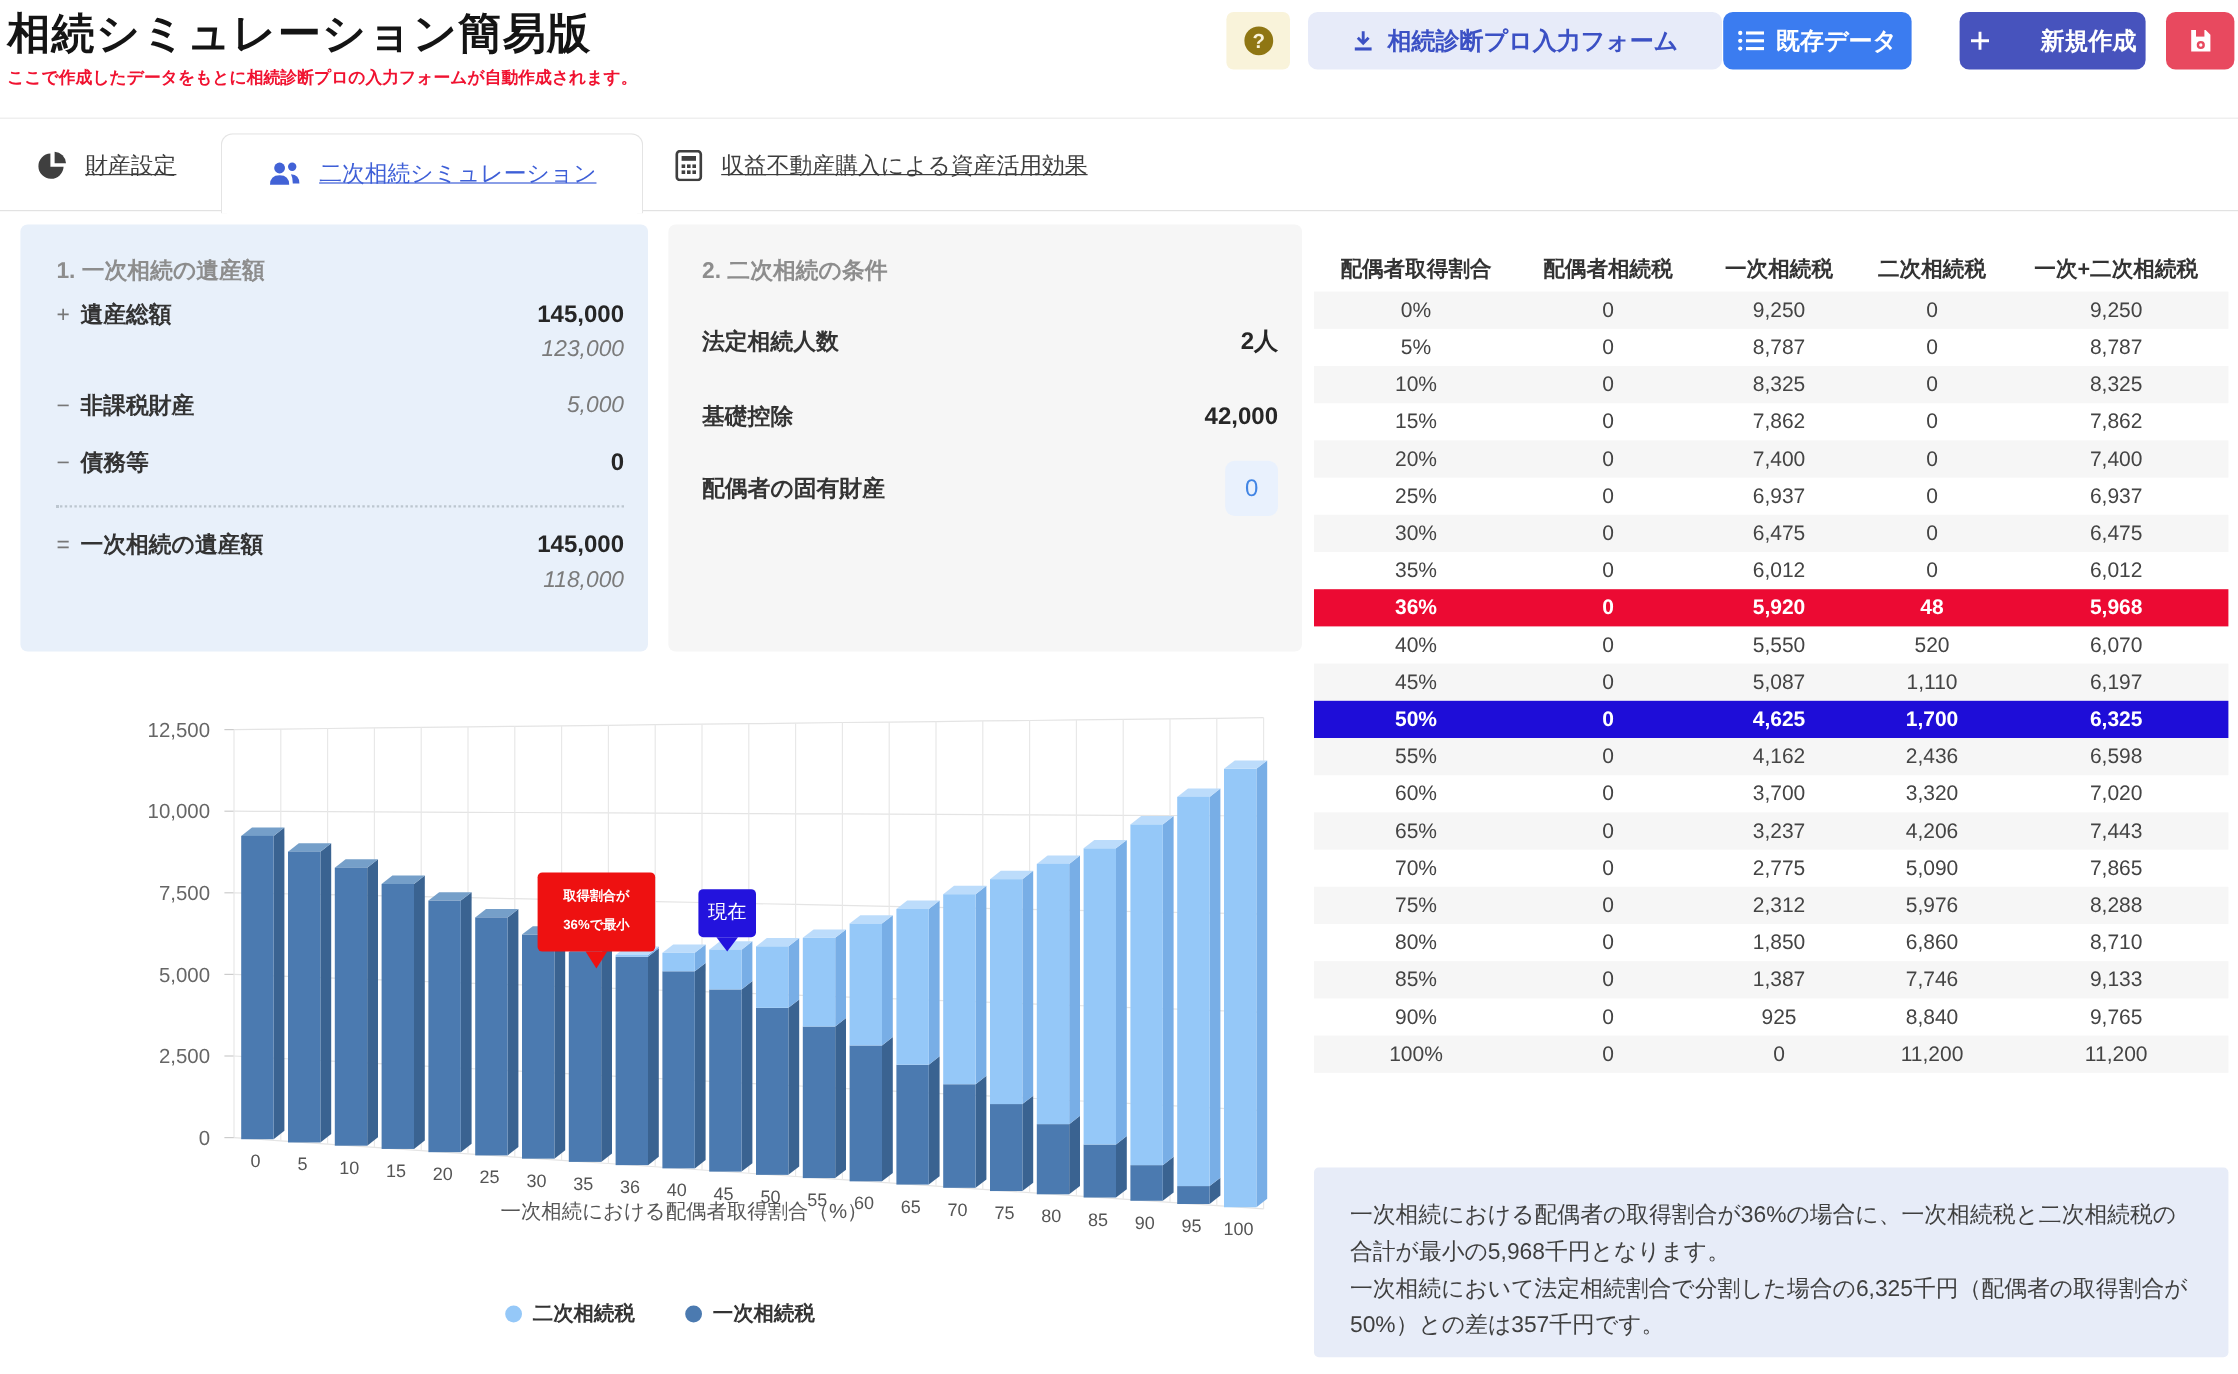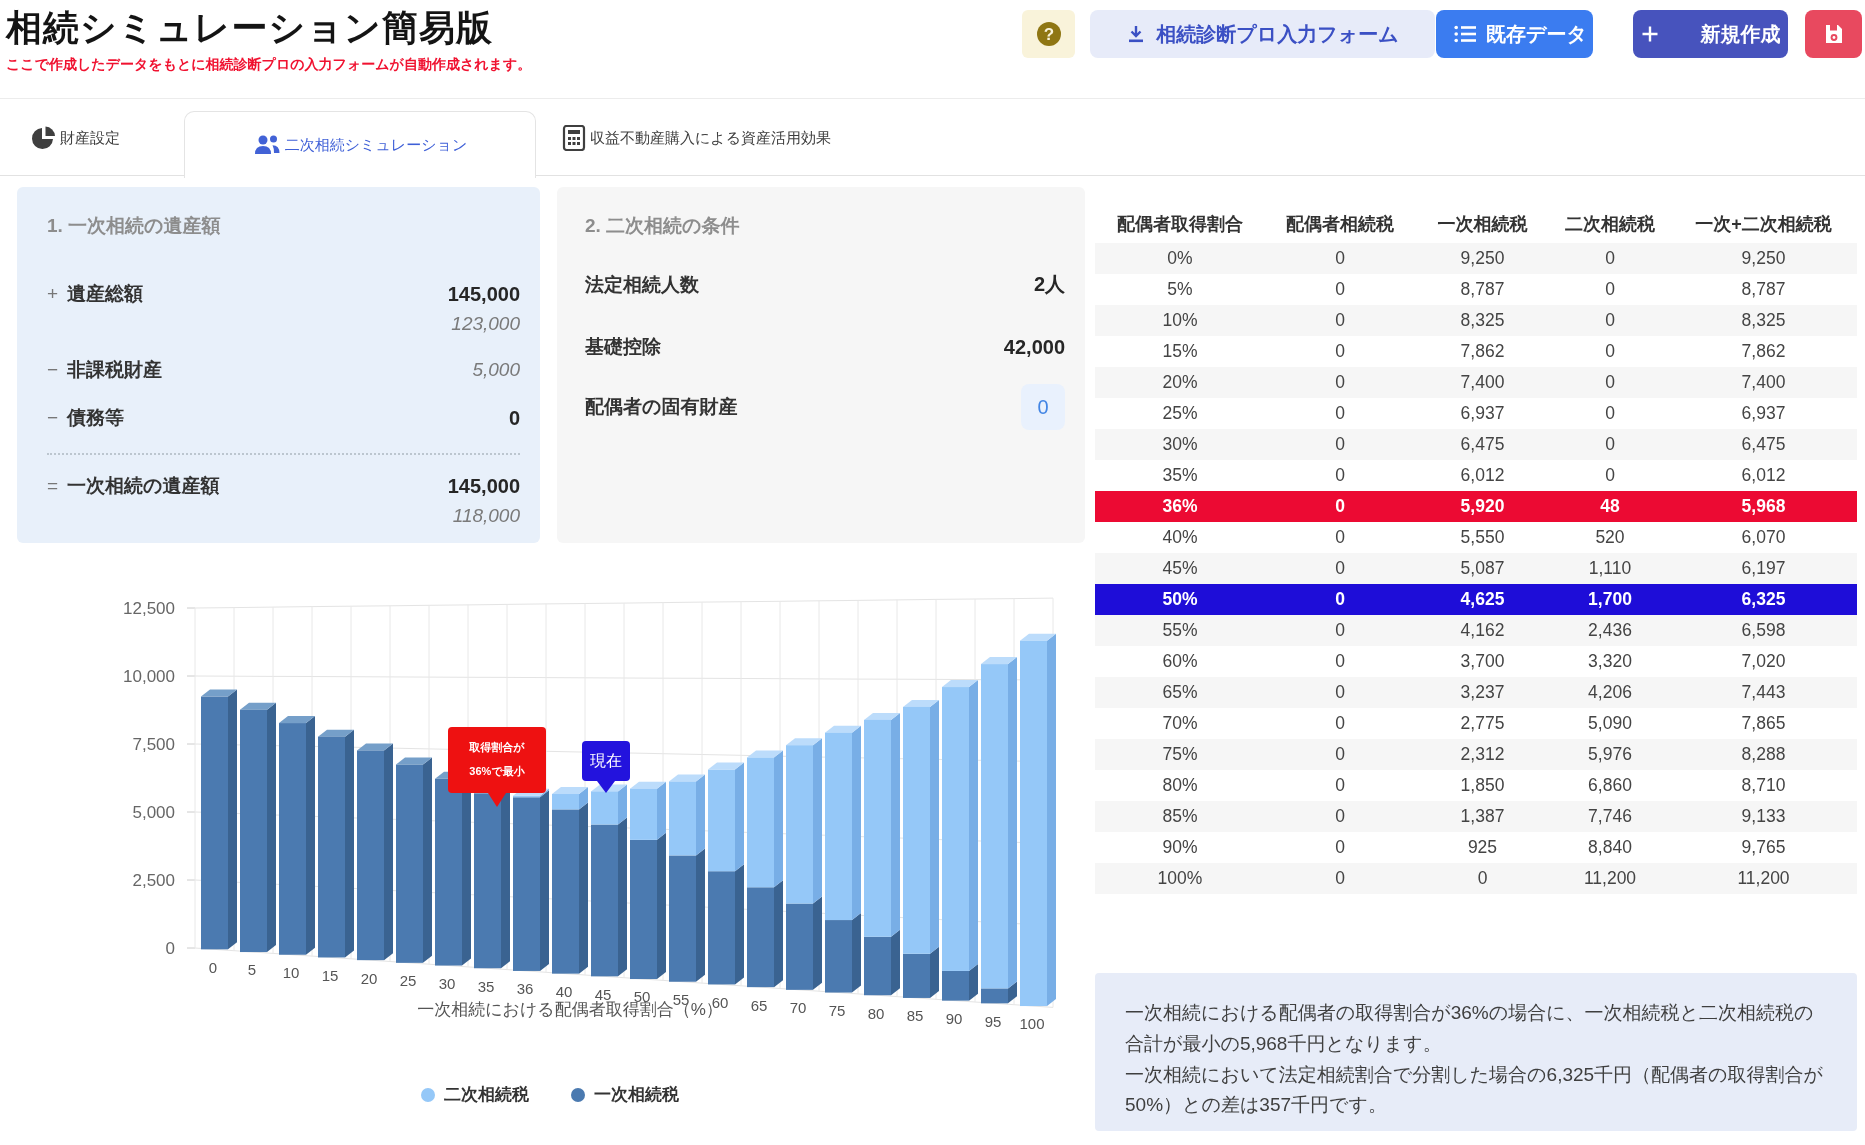--- a/index.html
+++ b/index.html
@@ -7,28 +7,28 @@
         font-family:"Liberation Sans","DejaVu Sans",sans-serif;color:#333;}
 
   
   .page-title{position:absolute;left:6px;top:4px;font-size:36px;font-weight:800;color:#141414;letter-spacing:1px;}
   .page-subtitle{position:absolute;left:6px;top:56px;font-size:14px;font-weight:bold;color:#f01230;}
   .hdr-btn{position:absolute;top:10px;height:48px;border:none;border-radius:8px;display:flex;align-items:center;
            justify-content:center;gap:10px;font-size:20px;font-weight:bold;cursor:pointer;
            font-family:inherit;box-sizing:border-box;}
   #help-btn{left:1022px;width:53px;background:#f9f3da;border-radius:6px;}
   #form-btn{left:1090px;width:345px;background:#e7ebf9;color:#3b50c4;}
-  #existing-btn{left:1436px;width:157px;background:#3b7cf0;color:#fff;justify-content:flex-end;}
+  #existing-btn{left:1436px;width:157px;background:#3b7cf0;color:#fff;}
   #new-btn{left:1633px;width:155px;background:#4753bd;color:#fff;gap:42px;}
   #save-btn{left:1805px;width:57px;background:#e8495f;}
 
   
   .tabbar{position:absolute;left:0;top:98px;width:1865px;height:78px;border-top:1px solid #ececec;
           border-bottom:1px solid #e2e2e2;box-sizing:border-box;background:#fff;}
-  .tab{position:absolute;display:flex;align-items:center;gap:4px;font-size:15px;color:#3d3d3d;cursor:pointer;}
+  .tab{position:absolute;display:flex;align-items:center;gap:15px;font-size:19px;color:#3d3d3d;cursor:pointer;text-decoration:underline;}
   #tab-1{left:30px;top:26px;}
   #tab-3{left:562px;top:26px;}
   #tab-2{left:184px;top:12px;height:66px;width:350px;background:#fff;border:1px solid #e4e4e4;border-bottom:none;
          border-radius:10px 10px 0 0;color:#3e5fd7;justify-content:center;z-index:2;}
 
   
   .panel{position:absolute;top:187px;height:356px;border-radius:6px;box-sizing:border-box;padding:26px 20px 0 30px;}
   #panel1{left:17px;width:523px;background:#e8f0fa;}
   #panel2{left:557px;width:528px;background:#f6f6f6;padding-left:28px;}
   .panel-title{font-size:19px;font-weight:bold;color:#8d8d8d;}
@@ -151,21 +151,21 @@
             <rect x="10.5" y="17" width="3" height="3"></rect>
             <rect x="15" y="17" width="3" height="3"></rect>
         </g>
       </svg>
       <span>収益不動産購入による資産活用効果</span>
     </div>
   </div>
 
   <div class="panel" id="panel1">
     <div class="panel-title">1. 一次相続の遺産額</div>
-    <div class="p-row" style="margin-top:42px">
+    <div class="p-row" style="margin-top:10px">
       <span class="p-label"><span class="p-op">+</span><span>遺産総額</span></span>
       <span class="p-val">145,000</span>
     </div>
     <div class="p-sub">123,000</div>
     <div class="p-row" style="margin-top:22px">
       <span class="p-label"><span class="p-op">−</span><span>非課税財産</span></span>
       <span class="p-val-italic">5,000</span>
     </div>
     <div class="p-row" style="margin-top:22px">
       <span class="p-label"><span class="p-op">−</span><span>債務等</span></span>

